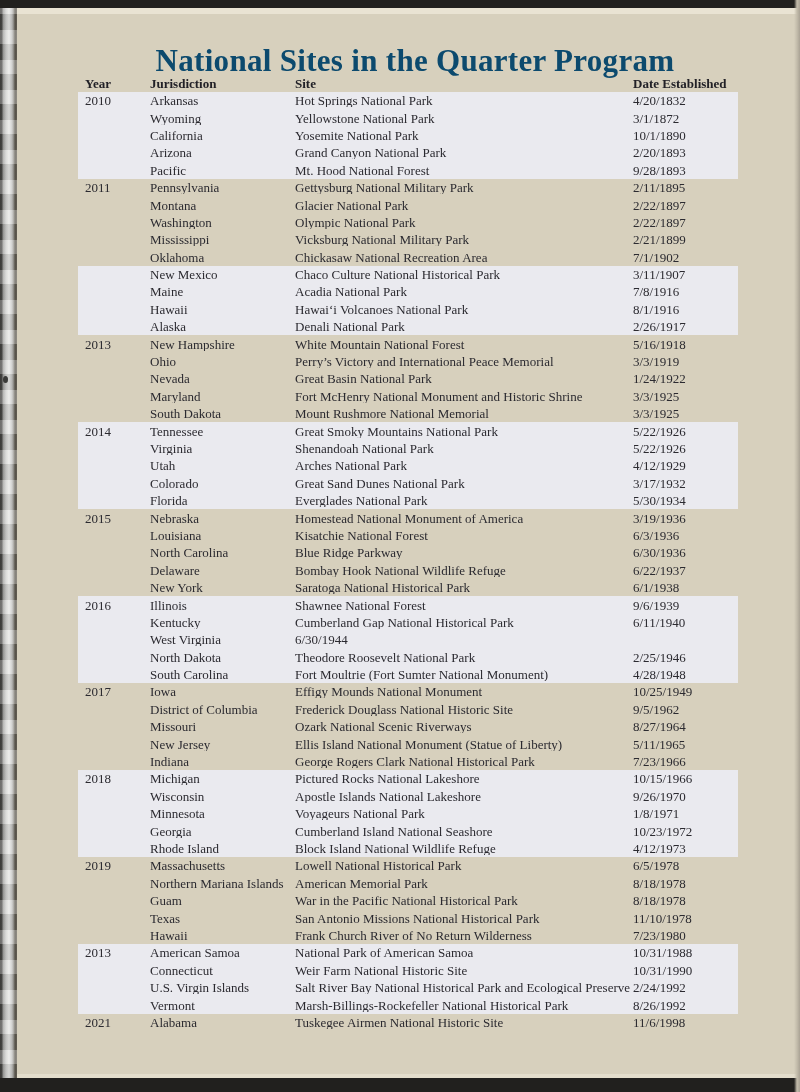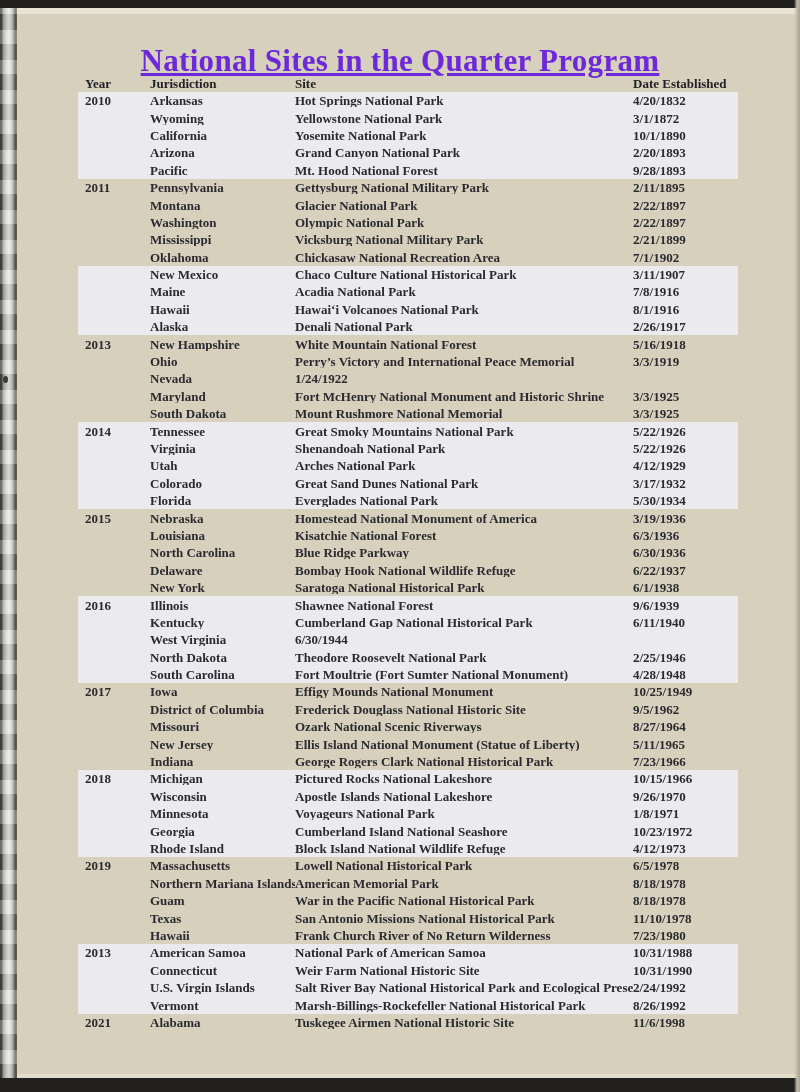--- a/index.html
+++ b/index.html
@@ -42,40 +42,39 @@
     position: absolute; left: 3px; top: 376px; width: 5px; height: 7px;
     background: #3a3a38; border-radius: 50%;
   }
   .edge-right {
     position: absolute; left: 794px; top: 0; width: 6px; height: 1092px;
     background: linear-gradient(90deg, rgba(0,0,0,0) 0, #c3bcab 3px, #a9a294 6px);
   }
 
   
   .title {
-    position: absolute; left: 17px; top: 22px; width: 766px;
+    position: absolute; left: 32px; top: 22px; width: 766px;
     text-align: center;
     font-size: 31px; font-weight: bold;
     letter-spacing: 0.3px;
-    color: #6d28d9;
-    text-decoration: underline;
+    color: #0c4a6e;
   }
 
   
   .table {
     position: absolute; left: 78px; top: 75px; width: 660px;
     font-size: 13px;
   }
   .hrow, .row {
     display: grid;
     grid-template-columns: 72px 145px 338px 105px;
     align-items: center;
   }
   .hrow { height: 17px; font-weight: bold; color: #222127; }
-  .row { height: 17.4px; font-weight: bold; }
+  .row { height: 17.4px; }
   .cell, .hcell {
     white-space: nowrap; overflow: hidden;
     line-height: 1;
   }
   .cell-year, .hcell-year { padding-left: 7px; }
   .group.shaded { background: var(--band, #eaeaef); }
 </style>
 </head>
 <body>
 
@@ -196,20 +195,21 @@
         </div>
         <div class="row">
           <div class="cell cell-year"></div>
           <div class="cell cell-jurisdiction">Ohio</div>
           <div class="cell cell-site">Perry’s Victory and International Peace Memorial</div>
           <div class="cell cell-date">3/3/1919</div>
         </div>
         <div class="row">
           <div class="cell cell-year"></div>
           <div class="cell cell-jurisdiction">Nevada</div>
+          <div class="cell cell-site">Great Basin National Park</div>
           <div class="cell cell-date">1/24/1922</div>
         </div>
         <div class="row">
           <div class="cell cell-year"></div>
           <div class="cell cell-jurisdiction">Maryland</div>
           <div class="cell cell-site">Fort McHenry National Monument and Historic Shrine</div>
           <div class="cell cell-date">3/3/1925</div>
         </div>
         <div class="row">
           <div class="cell cell-year"></div>

